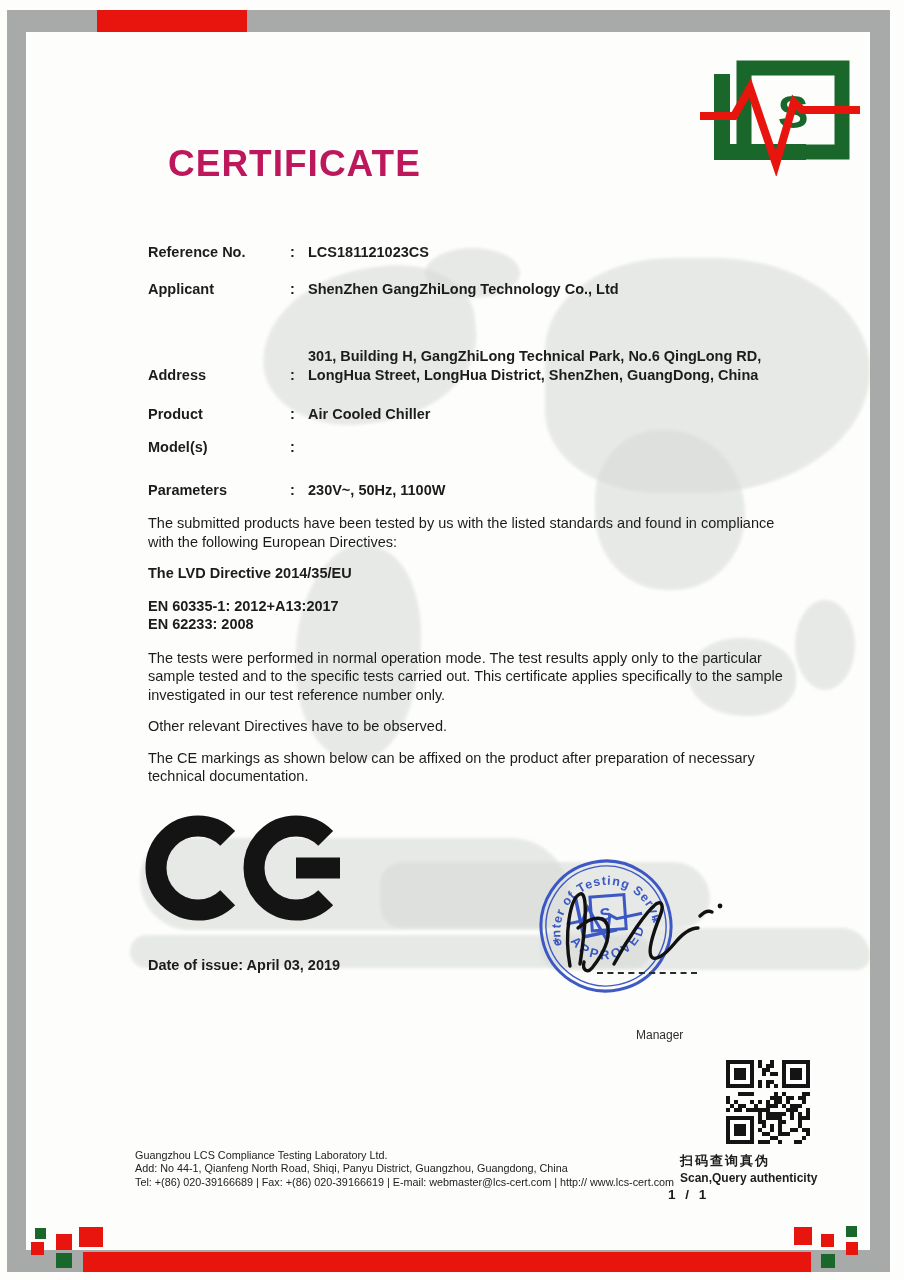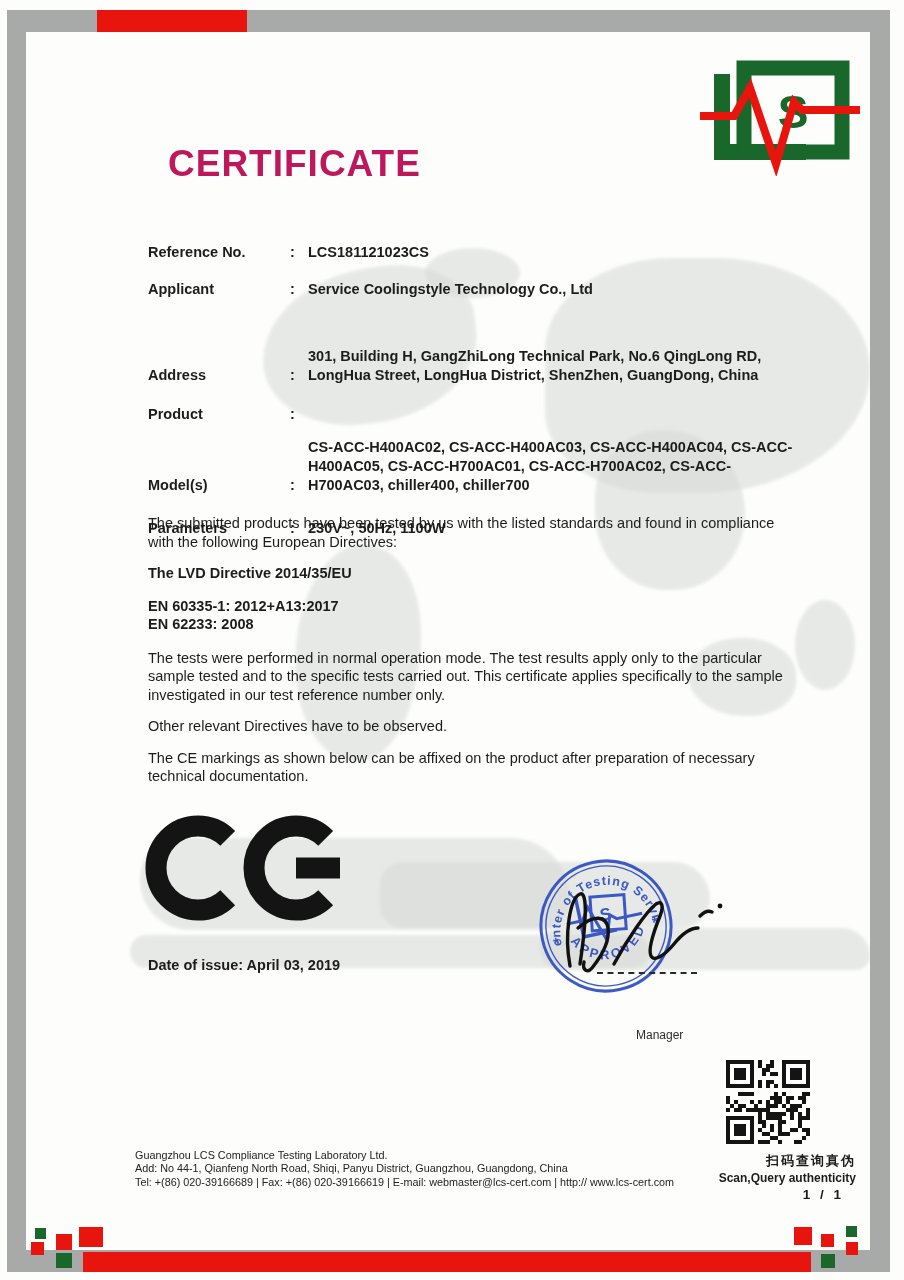--- a/index.html
+++ b/index.html
@@ -52,21 +52,21 @@
   
   .date{position:absolute;left:148px;top:957px;font-size:14.5px;font-weight:bold;z-index:2;}
 
   
   .stamp{position:absolute;left:536px;top:856px;width:140px;height:140px;z-index:2;opacity:.9;}
   .sig{position:absolute;left:548px;top:876px;width:190px;height:105px;z-index:3;}
   .sig-line{position:absolute;left:597px;top:972px;width:100px;border-top:2px dashed #2a2a2a;z-index:3;}
   .manager{position:absolute;left:636px;top:1028px;font-size:12px;color:#2e2e2e;z-index:3;}
 
   
-  .qrblock{position:absolute;left:680px;top:1056px;width:176px;text-align:right;z-index:2;}
+  .qrblock{position:absolute;left:680px;top:1056px;width:176px;text-align:left;z-index:2;}
   .qrblock svg{display:block;margin:0 auto;}
   .qr-zh{font-size:13px;font-weight:bold;margin-top:4px;letter-spacing:2px;}
   .qr-en{font-size:12px;font-weight:bold;margin-top:1px;}
   .qr-pg{font-size:13.5px;font-weight:bold;margin-top:2px;letter-spacing:3px;
          position:relative;left:-12px;}
 
   
   .footer{position:absolute;left:135px;top:1149px;width:580px;z-index:2;
           font-size:10.8px;line-height:13.4px;color:#222;}
 </style>
@@ -120,35 +120,35 @@
 
   <div class="fields">
     <div class="frow">
       <span class="lab">Reference No.</span>
       <span class="col">:</span>
       <span class="val">LCS181121023CS</span>
     </div>
     <div class="frow">
       <span class="lab">Applicant</span>
       <span class="col">:</span>
-      <span class="val">Service Coolingstyle Technology Co., Ltd</span>
+      <span class="val">ShenZhen GangZhiLong Technology Co., Ltd</span>
     </div>
     <div class="frow">
       <span class="lab">Address</span>
       <span class="col">:</span>
       <span class="val">301, Building H, GangZhiLong Technical Park, No.6 QingLong RD, LongHua Street, LongHua District, ShenZhen, GuangDong, China</span>
     </div>
     <div class="frow">
       <span class="lab">Product</span>
       <span class="col">:</span>
+      <span class="val">Air Cooled Chiller</span>
     </div>
     <div class="frow">
       <span class="lab">Model(s)</span>
       <span class="col">:</span>
-      <span class="val">CS-ACC-H400AC02, CS-ACC-H400AC03, CS-ACC-H400AC04, CS-ACC-H400AC05, CS-ACC-H700AC01, CS-ACC-H700AC02, CS-ACC-H700AC03, chiller400, chiller700</span>
     </div>
     <div class="frow">
       <span class="lab">Parameters</span>
       <span class="col">:</span>
       <span class="val">230V~, 50Hz, 1100W</span>
     </div>
   </div>
 
   <div class="bodytext">
     <p>The submitted products have been tested by us with the listed standards and found in compliance with the following European Directives:</p>

